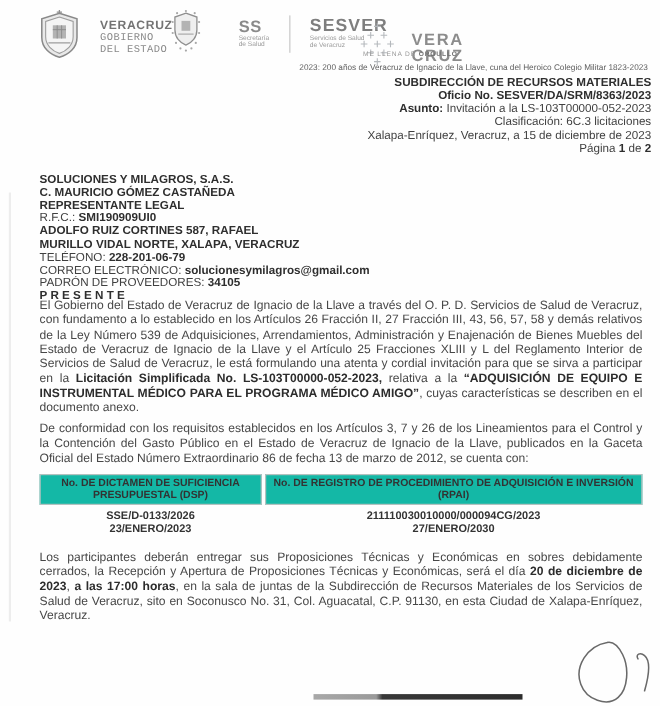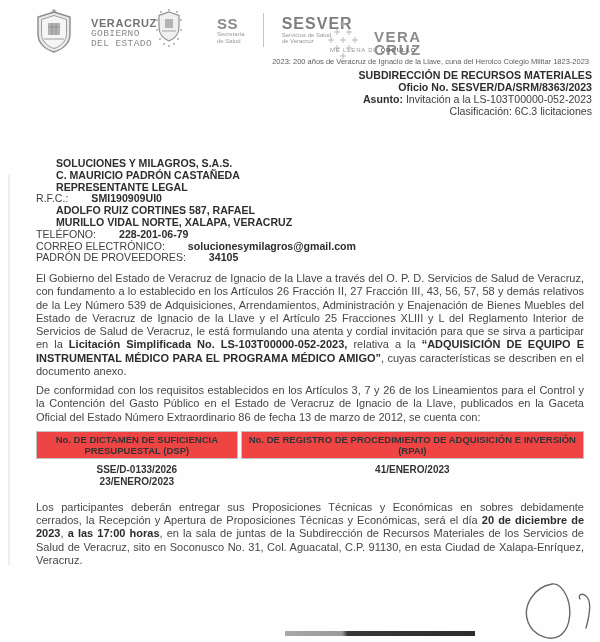--- a/index.html
+++ b/index.html
@@ -25,30 +25,30 @@
   .lg3-text { margin-left:4px; }
   .lg3-l { font-size:15px; font-weight:bold; color:#8c8c8c; letter-spacing:1.5px; line-height:13.5px; }
   .lg3-slogan { position:absolute; left:330px; top:47px; font-size:6px; letter-spacing:0.8px; color:#9a9a9a; }
   .lg3-slogan b { color:#6f6f6f; }
   .tagline { position:absolute; right:11px; top:57px; font-size:7.5px; color:#5e5e5e; }
   
   .office { position:absolute; top:70px; right:8px; text-align:right; font-size:10.6px; line-height:11.9px; color:#3f3f3f; }
   .office .b { font-weight:bold; color:#2e2e2e; }
   
   .recipient { position:absolute; top:158px; left:36px; font-size:10.6px; line-height:11.8px; color:#3f3f3f; }
-  .recipient .b { font-weight:bold; color:#2e2e2e;margin-left:20px; }
+  .recipient .b { font-weight:bold; color:#2e2e2e; }
   
   .bodytext { position:absolute; top:272px; left:36px; right:16px; font-size:11px; line-height:13.25px; text-align:justify; color:#474747; }
   .bodytext .b { font-weight:bold; color:#2c2c2c; }
   .p2 { margin-top:6px; }
   .p3 { margin-top:9px; }
   
   .tbl { margin-top:7px; width:100%; }
   .tbl-head { display:flex; gap:3px; }
-  .tbl-hcell { background:#ef4444; border:1px solid #c2c2c2; font-weight:bold; font-size:9.5px; line-height:11px; text-align:center; color:#333; padding:2px 4px; display:flex; align-items:center; justify-content:center; }
+  .tbl-hcell { background:#14b8a6; border:1px solid #c2c2c2; font-weight:bold; font-size:9.5px; line-height:11px; text-align:center; color:#333; padding:2px 4px; display:flex; align-items:center; justify-content:center; }
   .c1 { width:37%; }
   .c2 { width:63%; }
   .tbl-body { display:flex; gap:3px; margin-top:2px; }
   .tbl-bcell { font-weight:bold; font-size:10px; line-height:12px; text-align:center; color:#333; padding:3px 4px 4px; }
   
   .redaction-bar { position:absolute; left:285px; top:631px; width:190px; height:5px;
     background:linear-gradient(to right,#a8a8a8 0%,#9a9a9a 30%,#383838 33%,#2d2d2d 100%); }
   .pen-mark { position:absolute; left:512px; top:574px; width:88px; height:68px; pointer-events:none; }
   .scan-line { position:absolute; left:8px; top:175px; width:2px; height:390px; background:#ededed; }
 </style>
@@ -136,51 +136,55 @@
     <div class="lg3-slogan"><span>ME LLENA DE </span><b>ORGULLO</b></div>
 
     <div class="tagline">2023: 200 años de Veracruz de Ignacio de la Llave, cuna del Heroico Colegio Militar 1823-2023</div>
   </div>
 
   <div class="office">
     <div class="b">SUBDIRECCIÓN DE RECURSOS MATERIALES</div>
     <div class="b">Oficio No. SESVER/DA/SRM/8363/2023</div>
     <div><span class="b">Asunto:</span><span> Invitación a la LS-103T00000-052-2023</span></div>
     <div>Clasificación: 6C.3 licitaciones</div>
+    <div>Xalapa-Enríquez, Veracruz, a 15 de diciembre de 2023</div>
+    <div><span>Página </span><span class="b">1</span><span> de </span><span class="b">2</span></div>
   </div>
 
   <div class="recipient">
     <div class="b">SOLUCIONES Y MILAGROS, S.A.S.</div>
-    <div class="b">C. MAURICIO PADRÓN CASTAÑEDA</div>
+    <div class="b">C. MAURICIO GÓMEZ CASTAÑEDA</div>
     <div class="b">REPRESENTANTE LEGAL</div>
     <div><span>R.F.C.: </span><span class="b">SMI190909UI0</span></div>
     <div class="b">ADOLFO RUIZ CORTINES 587, RAFAEL</div>
     <div class="b">MURILLO VIDAL NORTE, XALAPA, VERACRUZ</div>
     <div><span>TELÉFONO: </span><span class="b">228-201-06-79</span></div>
     <div><span>CORREO ELECTRÓNICO: </span><span class="b">solucionesymilagros@gmail.com</span></div>
     <div><span>PADRÓN DE PROVEEDORES: </span><span class="b">34105</span></div>
+    <div class="b">P R E S E N T E</div>
   </div>
 
   <div class="bodytext">
     <p class="p1"><span>El Gobierno del Estado de Veracruz de Ignacio de la Llave a través del O. P. D. Servicios de Salud de Veracruz, con fundamento a lo establecido en los Artículos 26 Fracción II, 27 Fracción III, 43, 56, 57, 58 y demás relativos de la Ley Número 539 de Adquisiciones, Arrendamientos, Administración y Enajenación de Bienes Muebles del Estado de Veracruz de Ignacio de la Llave y el Artículo 25 Fracciones XLIII y L del Reglamento Interior de Servicios de Salud de Veracruz, le está formulando una atenta y cordial invitación para que se sirva a participar en la </span><span class="b">Licitación Simplificada No. LS-103T00000-052-2023,</span><span> relativa a la </span><span class="b">“ADQUISICIÓN DE EQUIPO E INSTRUMENTAL MÉDICO PARA EL PROGRAMA MÉDICO AMIGO”</span><span>, cuyas características se describen en el documento anexo.</span></p>
 
     <p class="p2">De conformidad con los requisitos establecidos en los Artículos 3, 7 y 26 de los Lineamientos para el Control y la Contención del Gasto Público en el Estado de Veracruz de Ignacio de la Llave, publicados en la Gaceta Oficial del Estado Número Extraordinario 86 de fecha 13 de marzo de 2012, se cuenta con:</p>
 
     <div class="tbl">
       <div class="tbl-head">
         <div class="tbl-hcell c1">No.  DE DICTAMEN DE SUFICIENCIA PRESUPUESTAL (DSP)</div>
         <div class="tbl-hcell c2">No. DE REGISTRO DE PROCEDIMIENTO DE ADQUISICIÓN E INVERSIÓN (RPAI)</div>
       </div>
       <div class="tbl-body">
         <div class="tbl-bcell c1">
           <div>SSE/D-0133/2026</div>
           <div>23/ENERO/2023</div>
         </div>
         <div class="tbl-bcell c2">
-          <div>41/ENERO/2023</div>
+          <div>211110030010000/000094CG/2023</div>
+          <div>27/ENERO/2030</div>
         </div>
       </div>
     </div>
 
     <p class="p3"><span>Los participantes deberán entregar sus Proposiciones Técnicas y Económicas en sobres debidamente cerrados, la Recepción y Apertura de Proposiciones Técnicas y Económicas, será el día </span><span class="b">20 de diciembre de 2023</span><span>, </span><span class="b">a las 17:00 horas</span><span>, en la sala de juntas de la Subdirección de Recursos Materiales de los Servicios de Salud de Veracruz, sito en Soconusco No. 31, Col. Aguacatal, C.P. 91130, en esta Ciudad de Xalapa-Enríquez, Veracruz.</span></p>
   </div>
 
   <div class="scan-line"></div>
   <div class="redaction-bar"></div>
   <svg class="pen-mark" viewBox="0 0 88 68">

